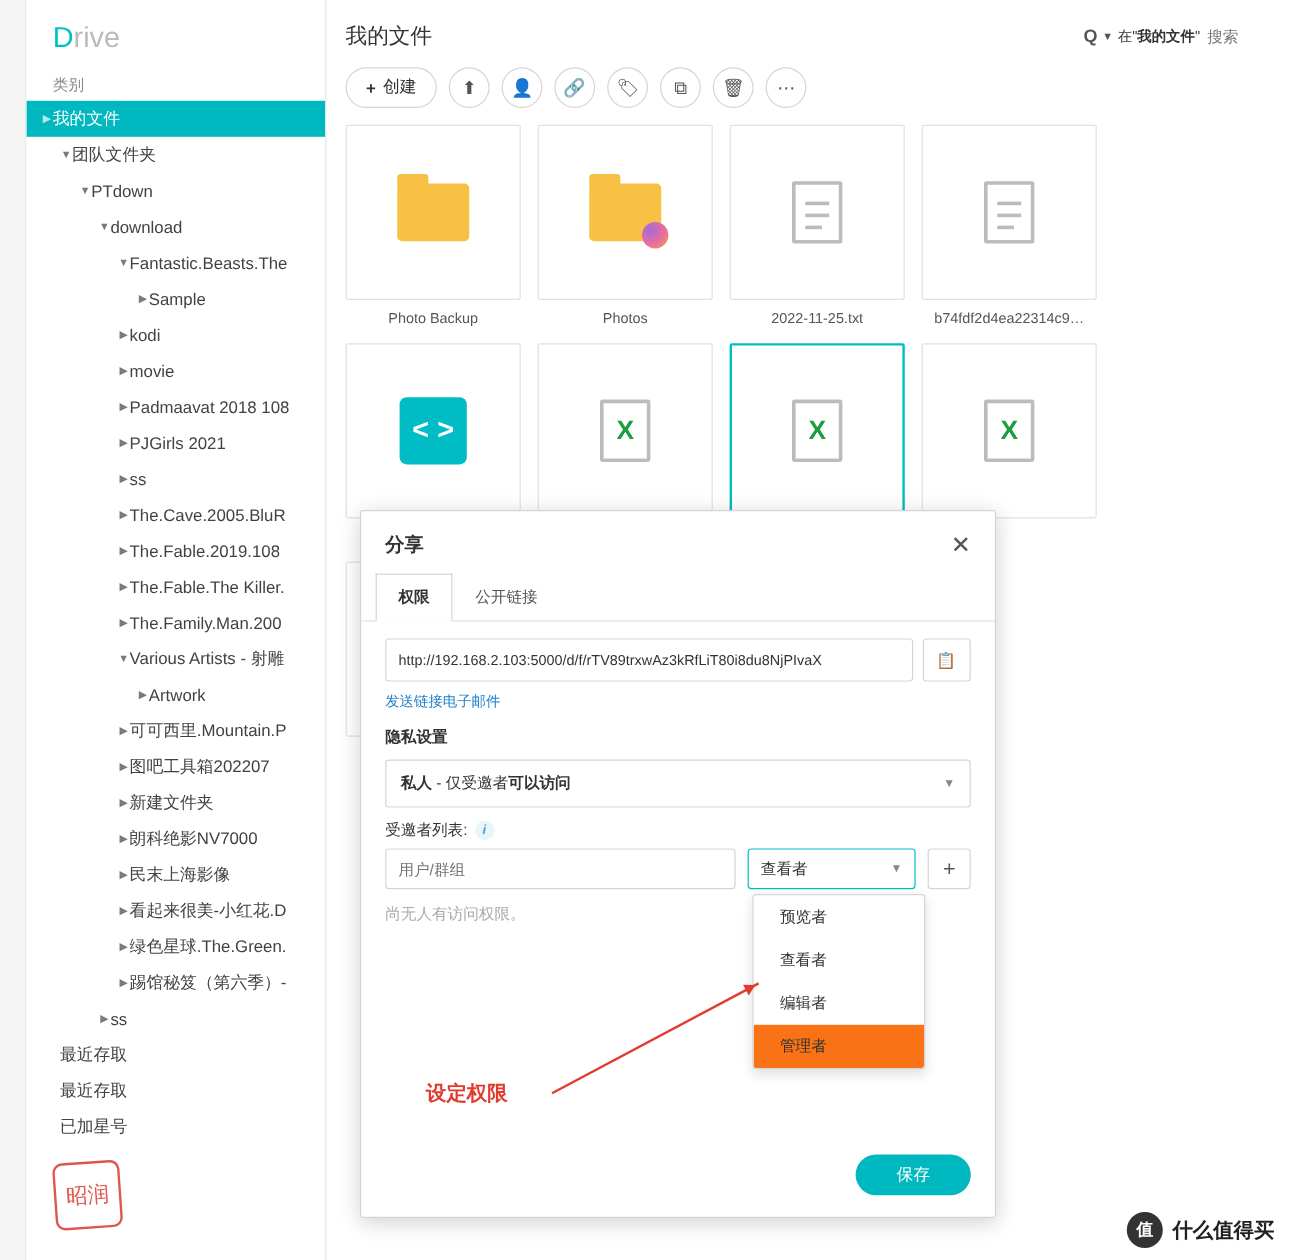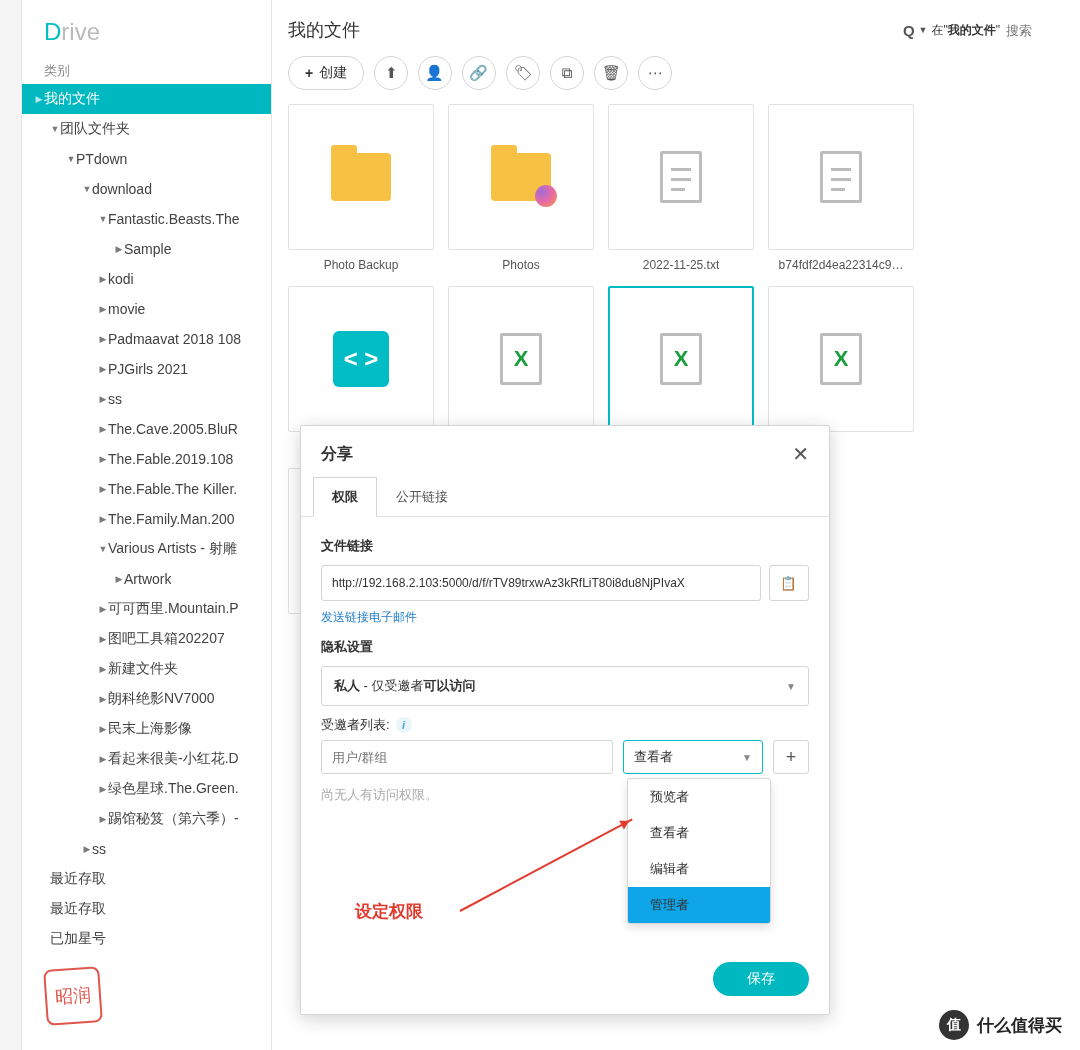--- a/index.html
+++ b/index.html
@@ -96,21 +96,21 @@
   .invite-ctrl { display:flex; gap:10px; align-items:center;}
   .user-input { flex:1; height:34px; border:1px solid #d5d5d5; border-radius:3px; padding:0 10px; font-size:13px;}
   .role-select { width:140px; height:34px; border:1px solid #00bcc4; border-radius:3px; display:flex; align-items:center; justify-content:space-between; padding:0 10px; font-size:13px; cursor:pointer; background:#fff;}
   .plus-btn { width:36px; height:34px; border:1px solid #d5d5d5; border-radius:3px; background:#fff; cursor:pointer; color:#555; font-size:18px;}
   .empty-hint { color:#aaa; font-size:13px; margin-top:12px;}
   .dropdown {
     position:absolute; width:144px; background:#fff; border:1px solid #d5d5d5; box-shadow:0 4px 10px rgba(0,0,0,.12);
     border-radius:3px; overflow:hidden;
   }
   .dropdown .opt { padding:9px 22px; font-size:13px; cursor:pointer;}
-  .dropdown .opt:hover, .dropdown .opt.hover { background:#0ea5e9;}
+  .dropdown .opt:hover, .dropdown .opt.hover { background:#f97316;}
   .modal-ftr { padding:12px 20px 18px; display:flex; justify-content:flex-end;}
   .save-btn { background:#00b8bf; color:#fff; border:none; height:34px; padding:0 34px; border-radius:17px; font-size:14px; cursor:pointer;}
   .annotation { position:absolute; color:#e23b2e; font-size:17px; font-weight:600;}
   .arrow-line { position:absolute; height:2px; background:#e23b2e; transform-origin:left center;}
   .arrow-line::after { content:""; position:absolute; right:-2px; top:-4px; border:5px solid transparent; border-left:9px solid #e23b2e;}
   .stamp { position:absolute; left:45px; bottom:26px; width:56px; height:56px; border:2px solid #d83a2e; border-radius:8px; color:#d83a2e; font-size:18px; display:flex; align-items:center; justify-content:center; transform:rotate(-4deg); opacity:.85;}
   .footer-badge { position:absolute; right:18px; bottom:10px; display:flex; align-items:center; gap:8px; font-size:17px; font-weight:600; color:#222;}
   .footer-badge .circ { width:30px; height:30px; border-radius:50%; background:#333; color:#fff; display:flex; align-items:center; justify-content:center; font-size:14px;}
 </style>
 </head>
@@ -412,21 +412,20 @@
 <div class="modal">
   <div class="modal-hdr">
     <span>分享</span>
     <span class="close-x">✕</span>
   </div>
   <div class="tabs" id="modal-tabs">
       <div class="tab active">权限</div>
       <div class="tab">公开链接</div>
     </div>
   <div class="modal-body">
-    <div class="sec-title">文件链接</div>
     <div class="link-row">
       <input class="link-input" value="http://192.168.2.103:5000/d/f/rTV89trxwAz3kRfLiT80i8du8NjPIvaX" style="">
       <button class="copy-btn"><span>📋</span></button>
     </div>
     <a class="mail-link">发送链接电子邮件</a>
     <div class="sec-title">隐私设置</div>
     <div class="select-box">
       <span class="sv"><b>私人</b><span> - 仅受邀者</span><b>可以访问</b></span>
       <span class="caret">▼</span>
     </div>

